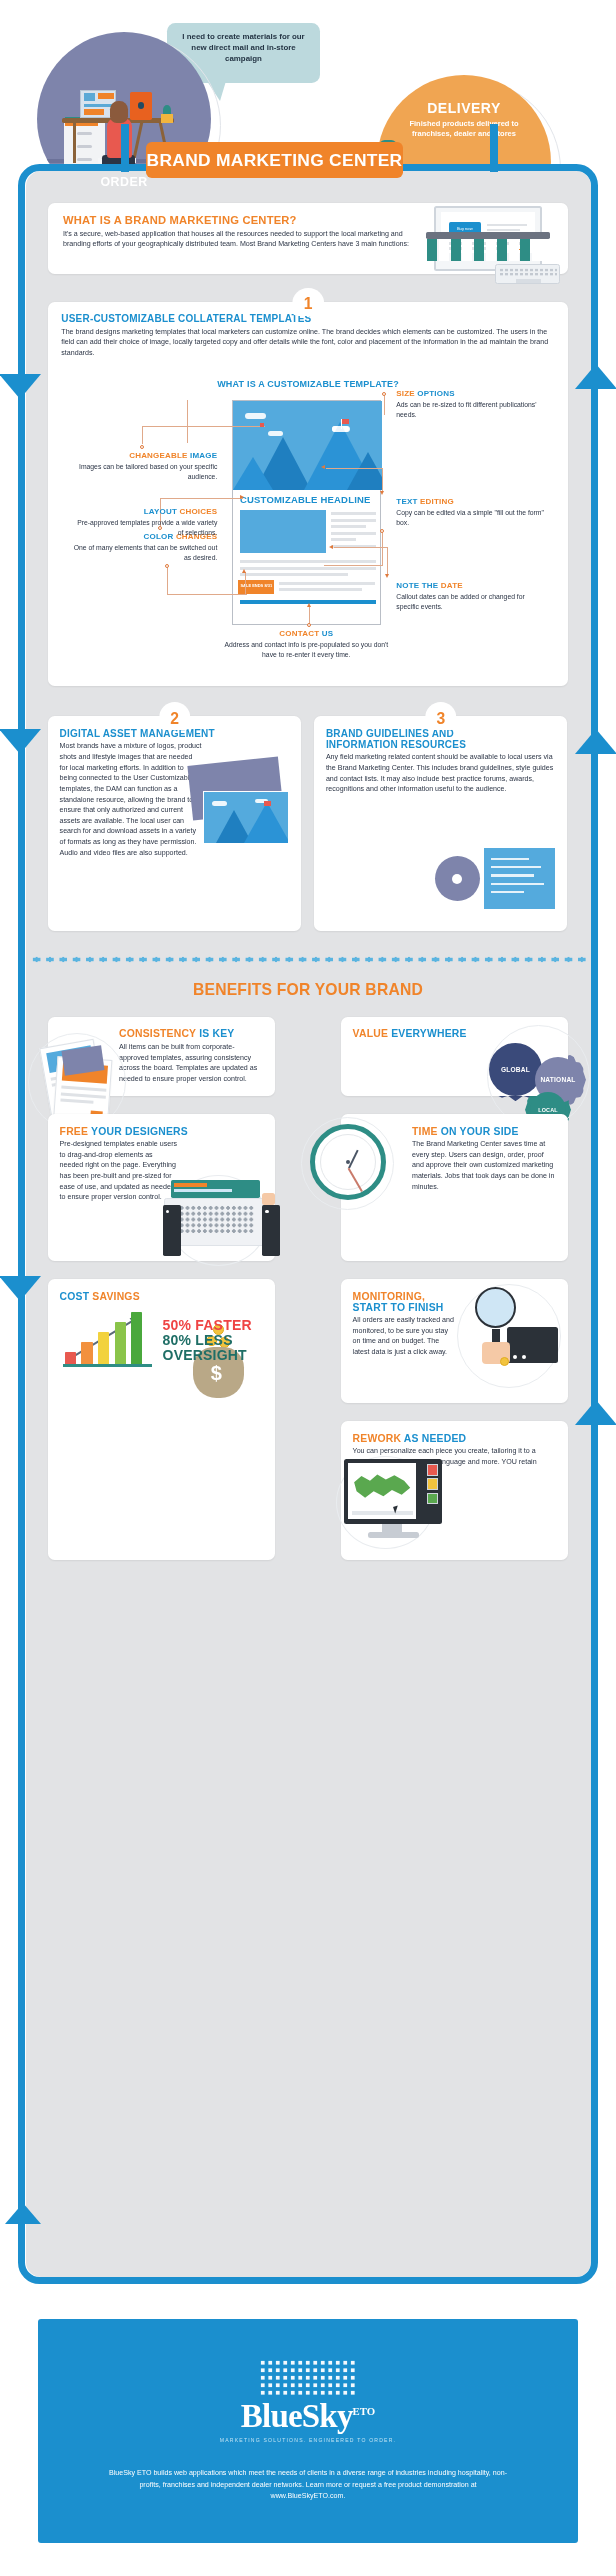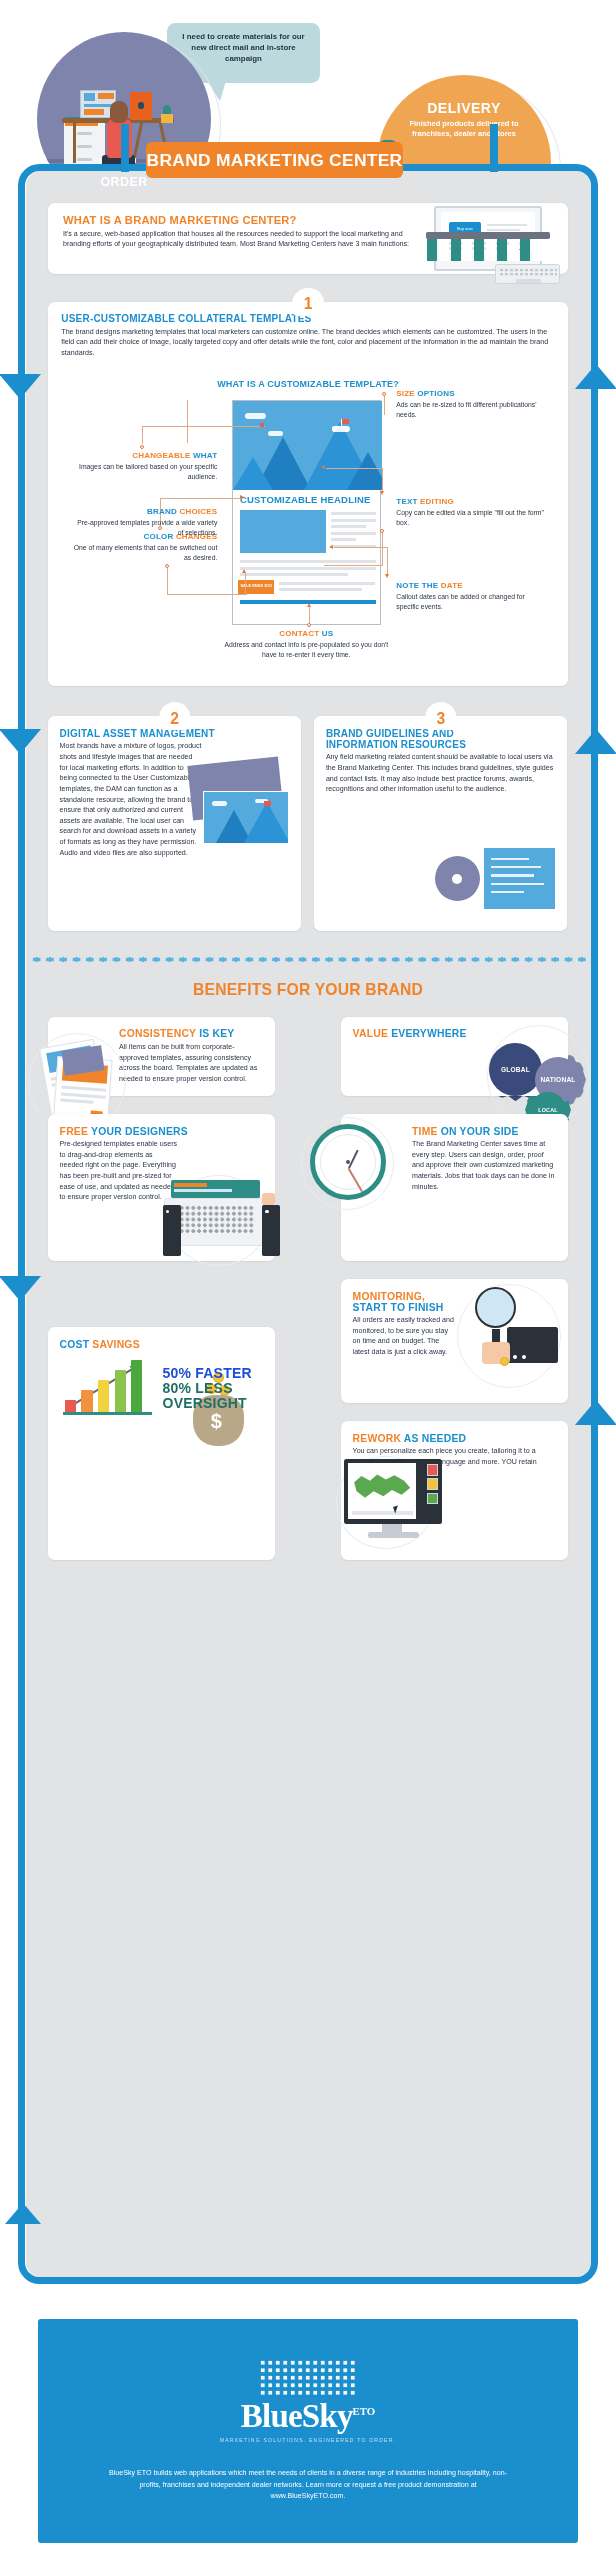--- a/index.html
+++ b/index.html
@@ -262,21 +262,21 @@
   .bag { position:absolute; left:20px; top:33px; width:51px; height:51px; background:#b9a887; border-radius:40% 40% 46% 46%; }
   .bag span { position:absolute; left:18px; top:15px; color:#fff; font-size:20px; font-weight:bold; }
   .coin { position:absolute; border-radius:50%; background:#f2c33e; border:1.2px solid #e0ac20; }
 
   .barchart { position:relative; margin-top:6.6px; height:65px; }
   .bcbar { position:absolute; bottom:8.3px; width:11.6px; border-radius:0.8px; }
   .bcaxis { position:absolute; left:3.3px; bottom:6.6px; width:89px; height:2.5px; background:#2e8d85; }
   .bcarrow { position:absolute; left:6.6px; bottom:11.6px; width:81px; height:1.7px; background:#5b6b7a; transform:rotate(-31deg); transform-origin:left bottom; }
   .bcarrow:after { content:""; position:absolute; right:-3.3px; top:-3.3px; border-left:7.5px solid #5b6b7a; border-top:4.1px solid transparent; border-bottom:4.1px solid transparent; }
   .stat-wrap { position:absolute; left:103px; top:8.3px; }
-  .stat1 { color:#1d4ed8; font-weight:bold; font-size:14px; letter-spacing:0.2px; }
+  .stat1 { color:#ef4444; font-weight:bold; font-size:14px; letter-spacing:0.2px; }
   .stat2 { color:#1f6e66; font-weight:bold; font-size:14px; letter-spacing:0.2px; line-height:1.08; }
 
   .mag-ill { right:3.3px; top:5px; width:116px; height:108px; }
   .mag-lens { position:absolute; left:26.5px; top:3.3px; width:41px; height:41px; border-radius:50%; background:#cfe6f5; border:2.5px solid #2b3138; }
   .mag-handle { position:absolute; left:43px; top:45px; width:8.3px; height:18px; background:#2b3138; }
   .mag-hand { position:absolute; left:33px; top:58px; width:28px; height:21.5px; background:#f5c9a6; border-radius:4.1px; }
   .mon-sm { position:absolute; left:58px; top:43px; width:51px; height:36px; background:#2b3138; border-radius:2.5px; }
   .mon-sm i { position:absolute; bottom:4.1px; width:4.1px; height:4.1px; border-radius:50%; background:#fff; }
 
   .globe-mon-ill { left:-5px; top:35px; width:124px; height:98px; }
@@ -516,41 +516,41 @@
       <div class="lead" style="left:326px;top:177px;width:0;height:26.5px;border-width:0 0 0 0.8px;"></div>
       <div class="lead" style="left:273px;top:177px;width:54px;height:0;border-width:0 0 0.8px 0;"></div>
       <div class="arrowL" style="left:268px;top:175px;"></div>
       <div class="arrowD" style="left:324px;top:204px;"></div>
 
       <div class="lead" style="left:248px;top:235px;width:0;height:21.5px;border-width:0 0 0 0.8px;"></div>
       <div class="dot" style="left:246px;top:253px;"></div>
       <div class="arrowU" style="left:246px;top:233px;"></div>
 
       <div class="cal right-txt" style="left:10px;top:80px;width:146px;">
-        <div class="ttl"><span class="orange">CHANGEABLE</span> <span class="blue">WHAT</span></div>
+        <div class="ttl"><span class="orange">CHANGEABLE</span> <span class="blue">IMAGE</span></div>
         <div>Images can be tailored based on your specific audience.</div>
       </div>
 
       <div class="cal left-txt" style="left:335px;top:18px;width:149px;">
         <div class="ttl"><span class="orange">SIZE</span> <span class="blue">OPTIONS</span></div>
         <div>Ads can be re-sized to fit different publications' needs.</div>
       </div>
 
       <div class="cal right-txt" style="left:10px;top:161px;width:146px;">
         <div class="ttl"><span class="blue">COLOR</span> <span class="orange">CHANGES</span></div>
         <div>One of many elements that can be switched out as desired.</div>
       </div>
 
       <div class="cal left-txt" style="left:335px;top:126px;width:149px;">
         <div class="ttl"><span class="blue">TEXT</span> <span class="orange">EDITING</span></div>
         <div>Copy can be edited via a simple "fill out the form" box.</div>
       </div>
 
       <div class="cal right-txt" style="left:10px;top:136px;width:146px;">
-        <div class="ttl"><span class="blue">BRAND</span> <span class="orange">CHOICES</span></div>
+        <div class="ttl"><span class="blue">LAYOUT</span> <span class="orange">CHOICES</span></div>
         <div>Pre-approved templates provide a wide variety of selections.</div>
       </div>
 
       <div class="cal left-txt" style="left:335px;top:210px;width:149px;">
         <div class="ttl"><span class="blue">NOTE THE</span> <span class="orange">DATE</span></div>
         <div>Callout dates can be added or changed for specific events.</div>
       </div>
 
       <div class="cal" style="left:162px;top:258px;width:166px;text-align:center;">
         <div class="ttl"><span class="orange">CONTACT</span> <span class="blue">US</span></div>
@@ -668,21 +668,21 @@
             <div class="hand" style="left:50%;top:13.3px;width:1.7px;height:20px;transform:rotate(26deg);"></div>
             <div class="hand" style="left:50%;top:6.6px;width:1.7px;height:26.5px;transform:rotate(150deg);background:#c97b6b;"></div>
             <div style="position:absolute;left:50%;top:50%;width:4.1px;height:4.1px;margin:-2.1px;border-radius:50%;background:#4a5565;"></div>
           </div>
         </div>
       </div>
     </div>
   </div>
 
   <div class="brow">
-    <div class="card bcard" style="min-height:171px;margin-top:48px;">
+    <div class="card bcard" style="min-height:171px;">
       <div class="h-blue"><span>COST</span> <span class="orange">SAVINGS</span></div>
       <div class="ill money-ill">
         <div class="coin" style="left:40px;top:10px;width:10.8px;height:10.8px;"></div>
         <div class="coin" style="left:33px;top:21.5px;width:10.8px;height:10.8px;"></div>
         <div class="coin" style="left:46px;top:23px;width:10.8px;height:10.8px;"></div>
         <div class="bag">
             <span>$</span>
           </div>
       </div>
       <div class="barchart">

